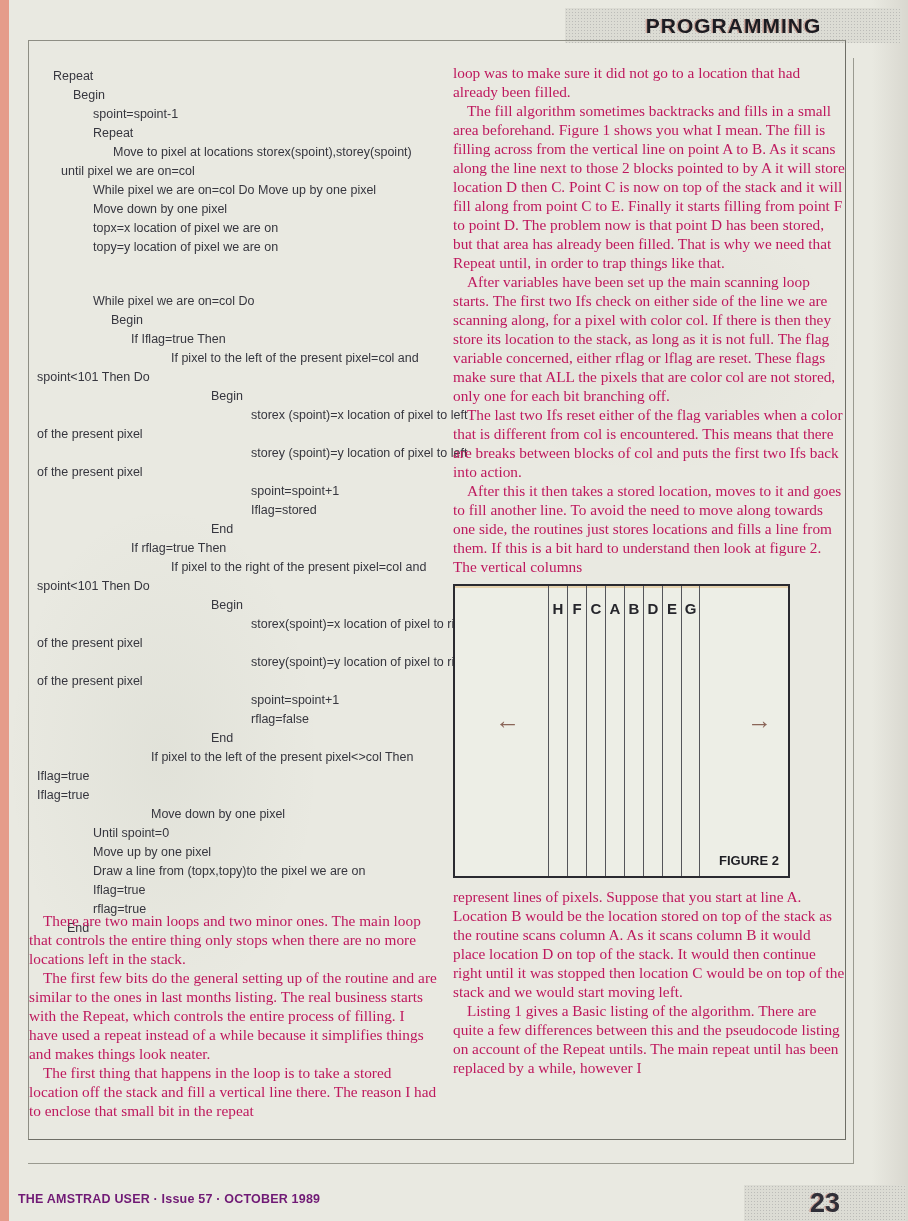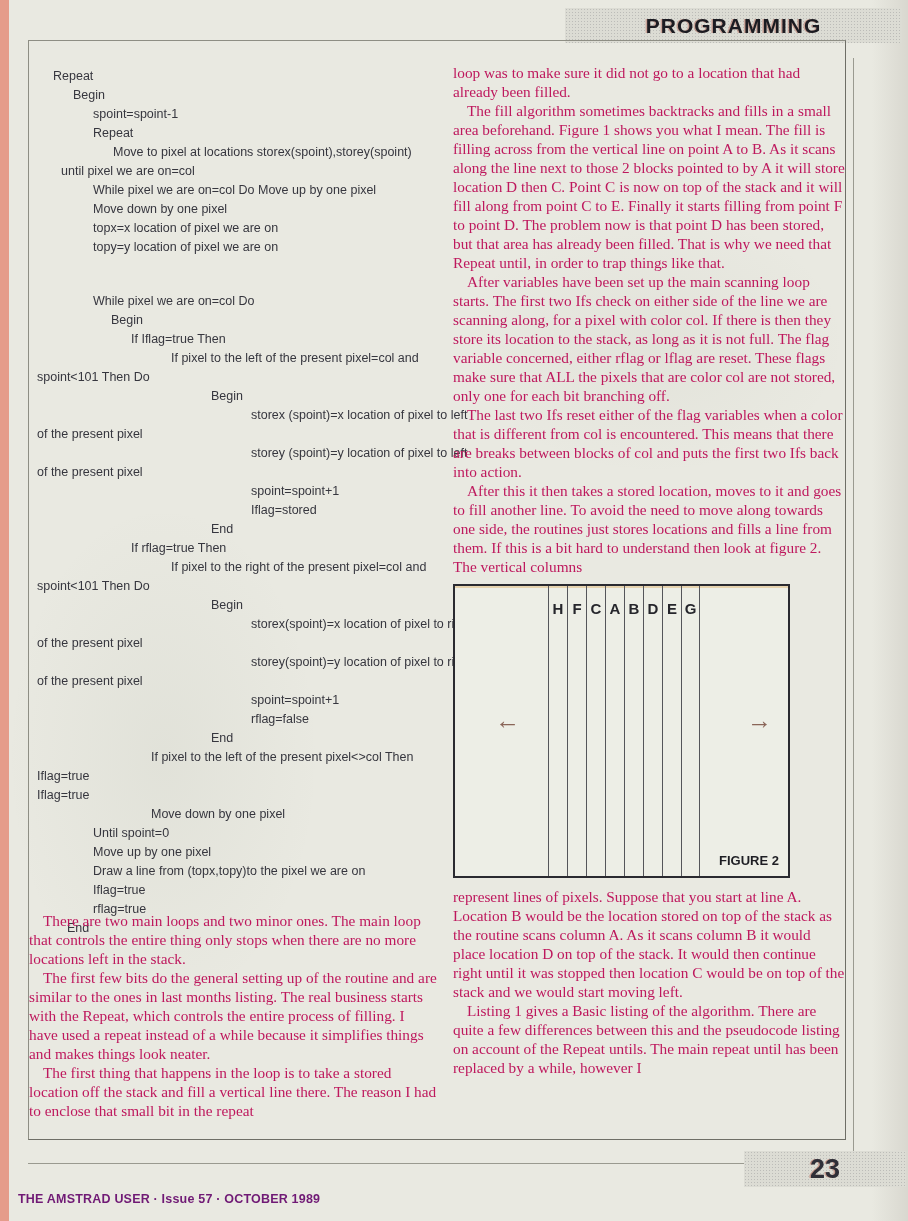--- a/index.html
+++ b/index.html
@@ -51,21 +51,21 @@
     font-family:"Liberation Sans",sans-serif;}
   .fig-arrow{position:absolute;top:122px;font-size:25px;color:#8a6558;line-height:1;}
   .fig-arrow.left{left:40px;}
   .fig-arrow.right{right:16px;}
   .fig-caption{position:absolute;right:9px;bottom:8px;font-weight:bold;font-size:13px;
     color:#1e1e24;font-family:"Liberation Sans",sans-serif;}
 
   
   .footer-text{position:absolute;left:18px;top:1192px;font-weight:bold;font-size:12.5px;
     color:#701a75;letter-spacing:0.2px;}
-  .page-num-box{position:absolute;left:744px;top:1151px;width:162px;height:36px;
+  .page-num-box{position:absolute;left:744px;top:1185px;width:162px;height:36px;
     display:flex;align-items:center;justify-content:center;}
   .page-num-box span{font-weight:bold;font-size:27px;color:#2f2f38;
     text-shadow:-1.5px 0 0 rgba(170,60,40,0.4);}
 </style>
 </head>
 <body>
 
 <div class="page">
   <div class="spine-strip"></div>
 

